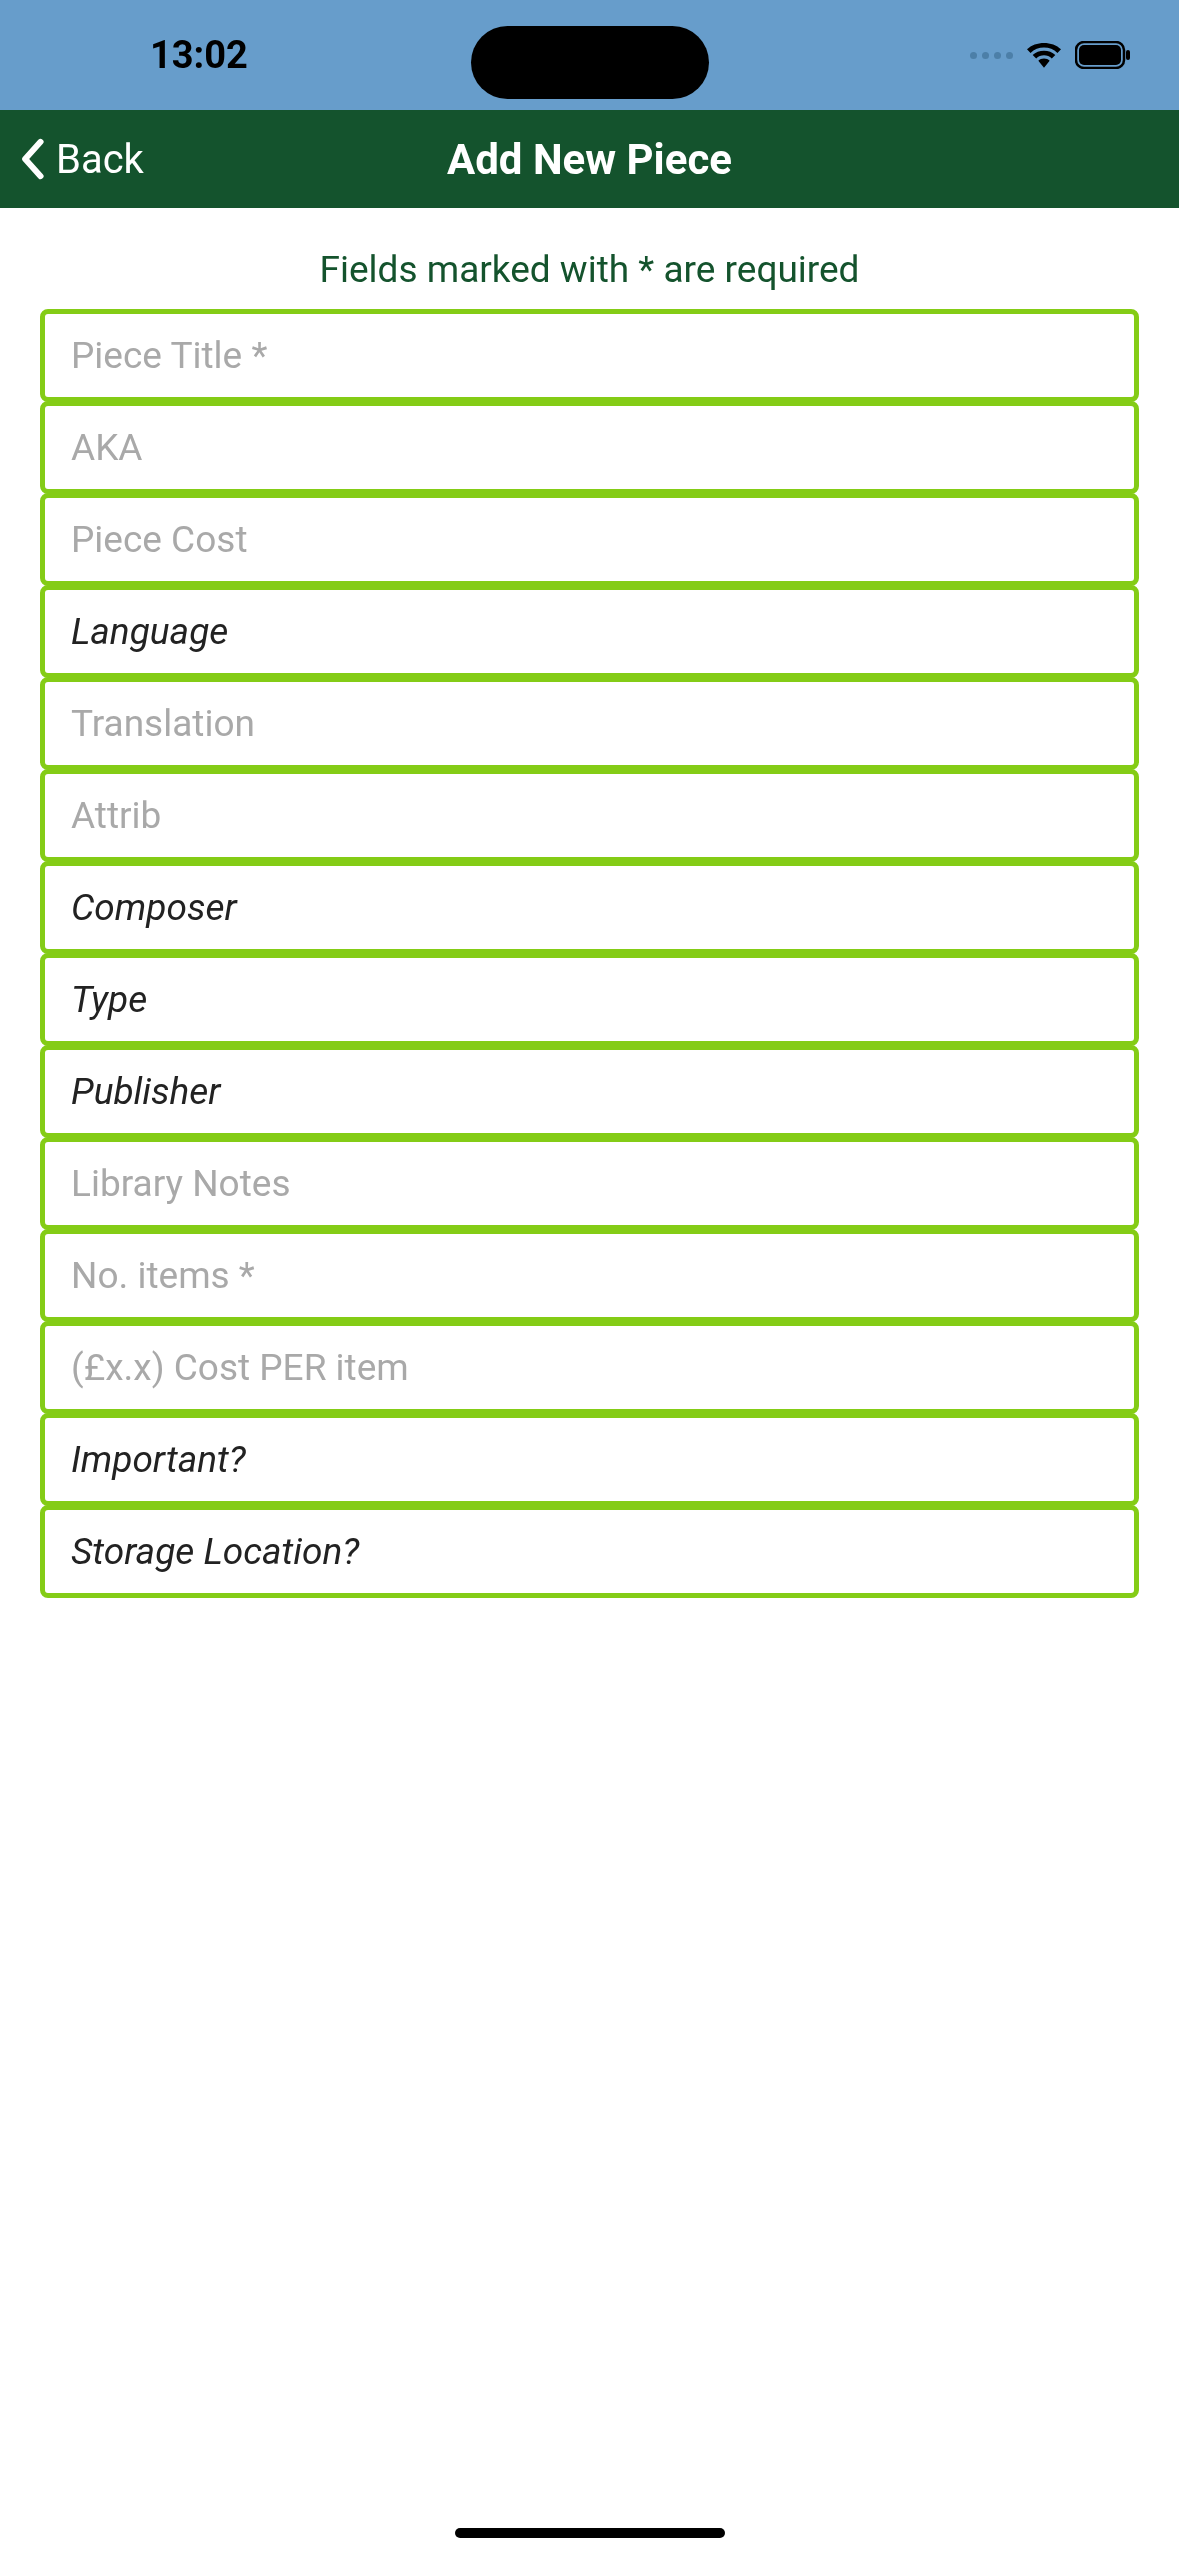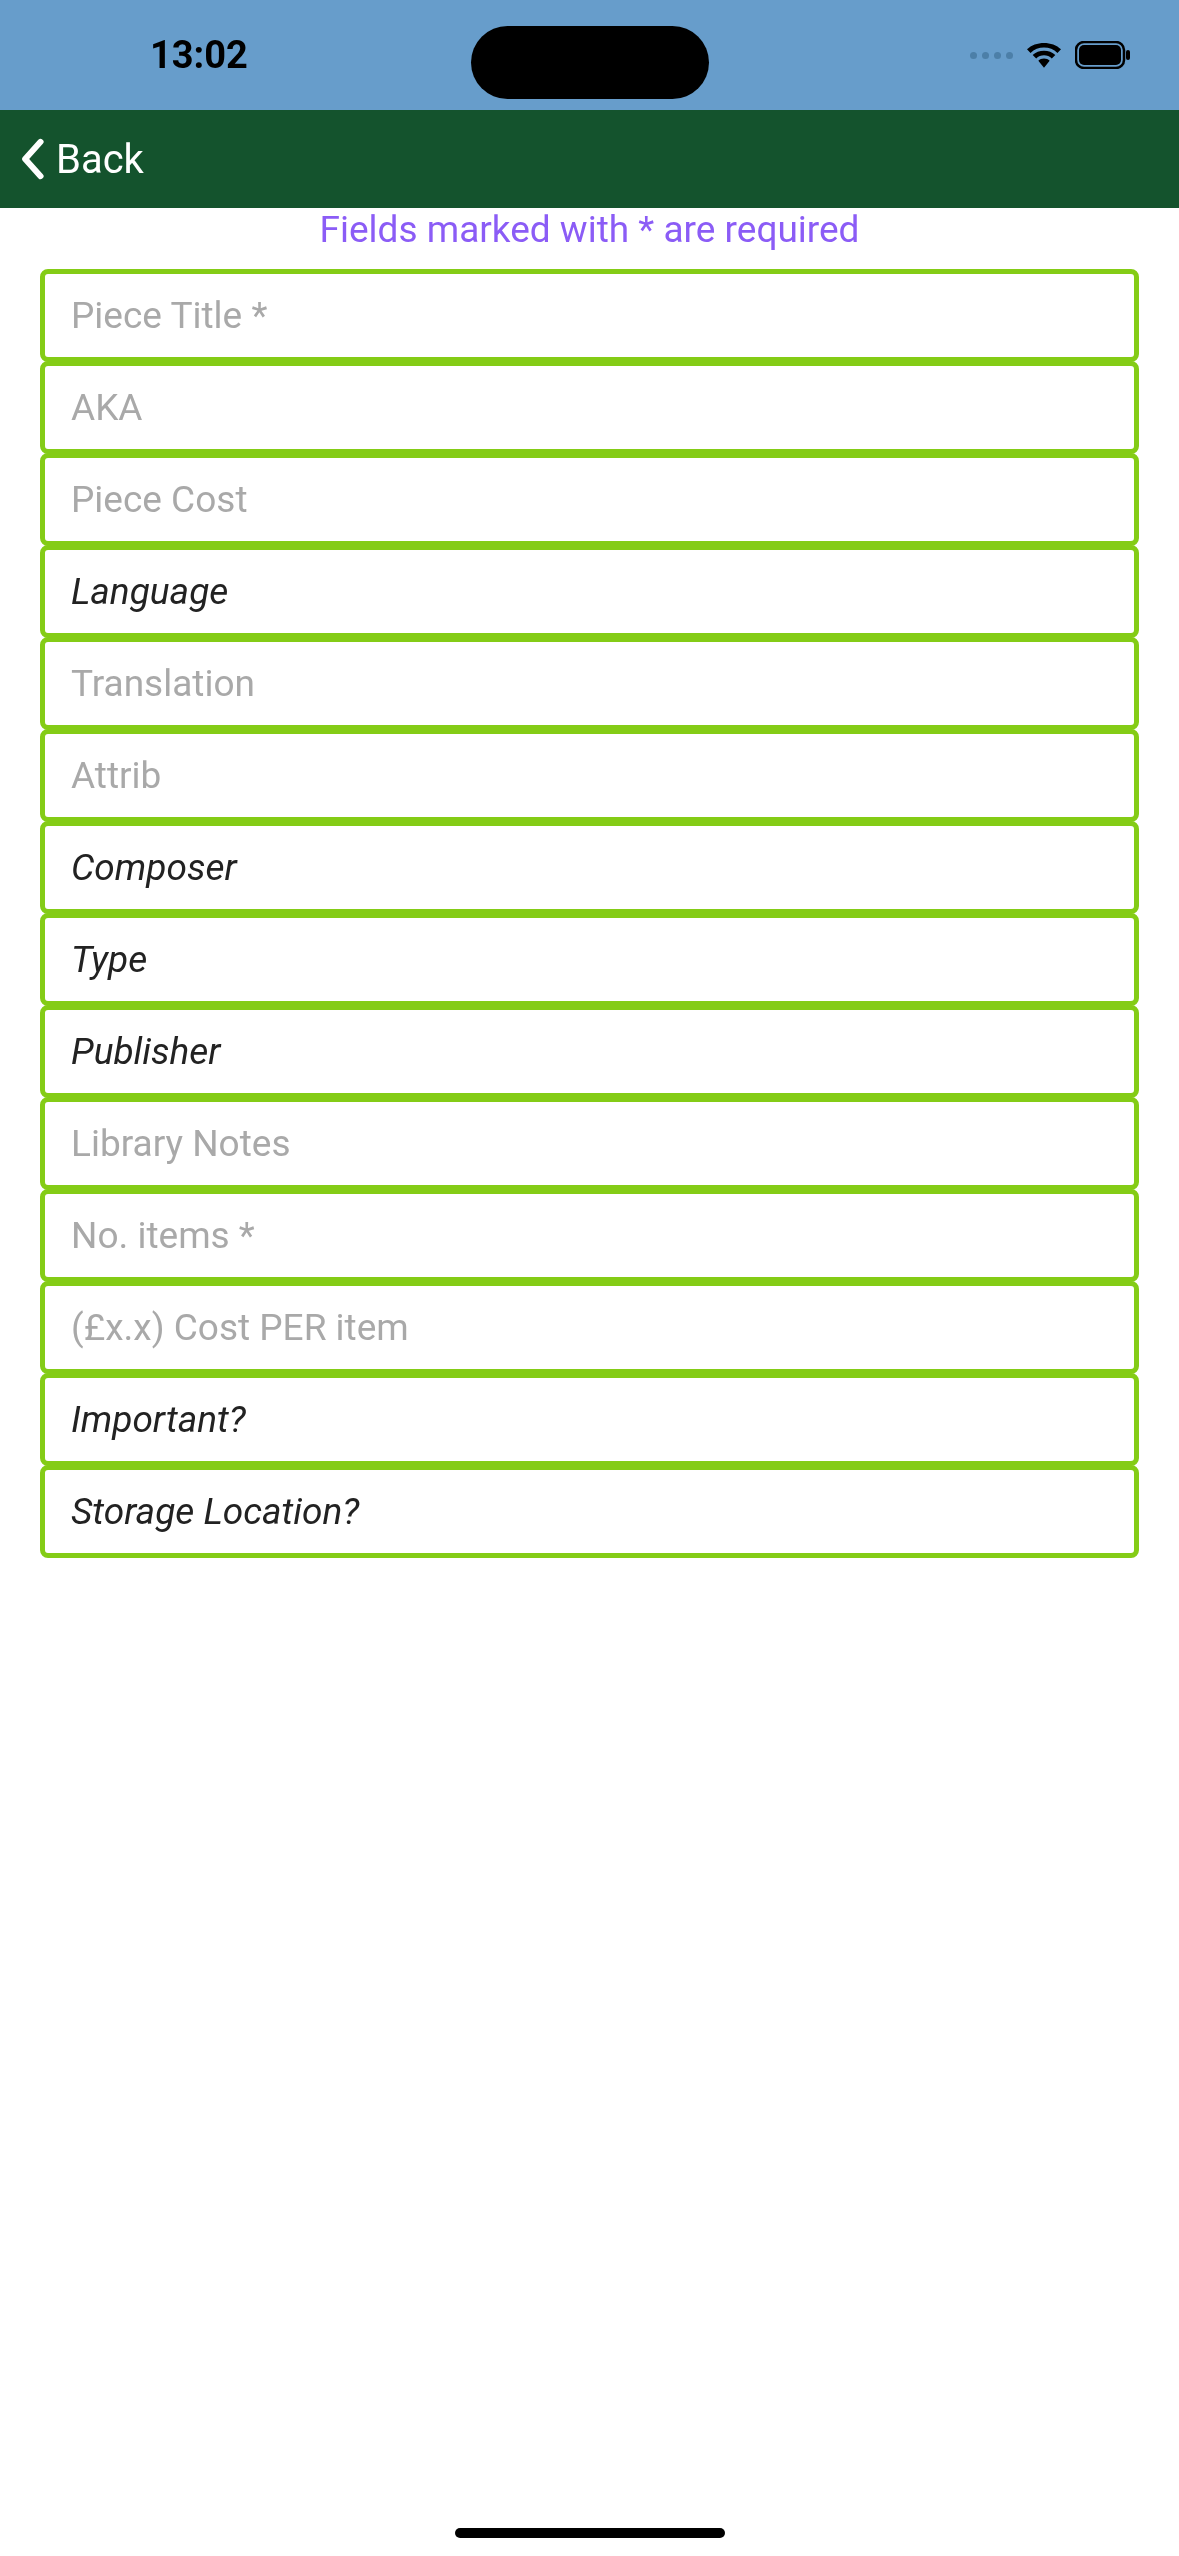--- a/index.html
+++ b/index.html
@@ -95,22 +95,23 @@
       color: #ffffff;
       font-size: 42px;
       font-weight: 700;
     }
     .content {
       width: 100%;
       padding: 0 40px;
     }
     .required-hint {
       text-align: center;
-      color: #8b5cf6;
+      color: #14532d;
       font-size: 37px;
+      margin-top: 40px;
       margin-bottom: 18px;
     }
     .field {
       width: 100%;
       height: 93px;
       border: 5px solid #84cc16;
       border-radius: 8px;
       display: flex;
       align-items: center;
       padding: 0 26px;
@@ -160,20 +161,21 @@
   </div>
 </div>
 
 <div class="nav-bar">
   <div class="back-button">
     <svg class="back-chevron" viewBox="0 0 14 24">
       <path d="M12 2 L3 12 L12 22" stroke="#ffffff" stroke-width="3.5" fill="none" stroke-linecap="round" stroke-linejoin="round"></path>
     </svg>
     <span>Back</span>
   </div>
+  <div class="nav-title">Add New Piece</div>
 </div>
 
 <div class="content">
   <div class="required-hint">Fields marked with * are required</div>
 
   <div class="field placeholder">Piece Title *</div>
   <div class="field placeholder">AKA</div>
   <div class="field placeholder">Piece Cost</div>
   <div class="field selector">Language</div>
   <div class="field placeholder">Translation</div>

